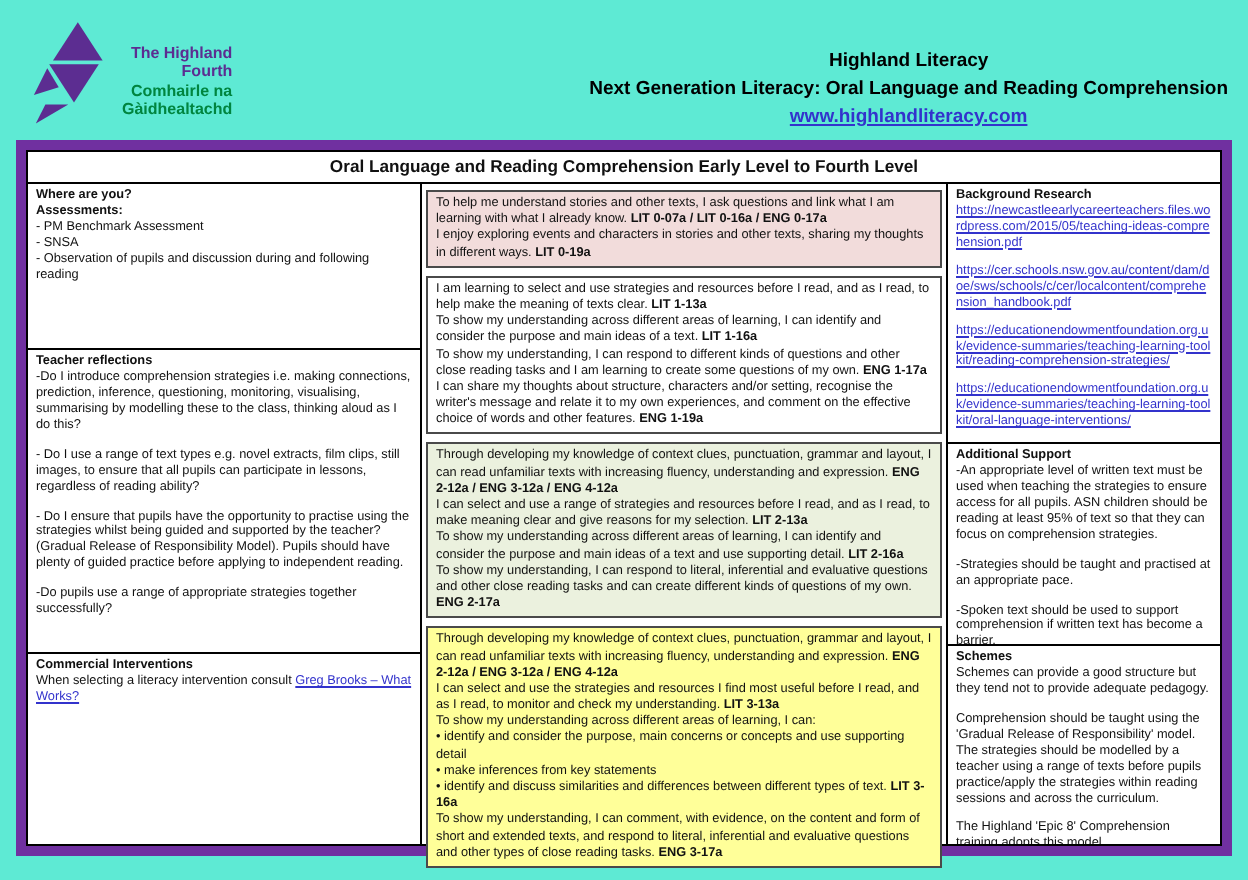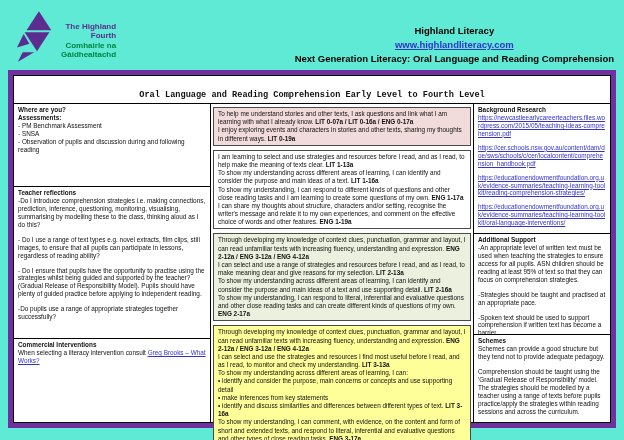--- a/index.html
+++ b/index.html
@@ -12,22 +12,22 @@
   .logo-text{text-align:right;font-weight:bold;font-size:8px;line-height:1.18;margin-top:12px;}
   .logo-text .en{color:var(--logo-purple);}
   .logo-text .gd{color:var(--logo-green);text-align:right;}
   .header-right{position:absolute;right:10px;top:18px;text-align:center;font-weight:bold;
                 font-size:9.5px;line-height:1.45;color:#000;}
   .header-link{color:var(--link);text-decoration:underline;cursor:pointer;}
   
   .doc-table{position:absolute;left:8px;top:70px;width:608px;height:358px;box-sizing:border-box;
              border:5px solid var(--purple);background:#fff;display:flex;flex-direction:column;}
   .doc-inner{flex:1;border:1px solid #000;display:flex;flex-direction:column;min-height:0;}
-  .table-title{font-weight:bold;font-size:8.6px;text-align:center;padding:14px 0 3px 0;
-               border-bottom:1px solid #000;flex:none;font-family:Liberation Mono, monospace;}
+  .table-title{font-weight:bold;font-size:8.6px;text-align:center;padding:2px 0 3px 0;
+               border-bottom:1px solid #000;flex:none;}
   .cols{flex:1;display:flex;min-height:0;}
   .col-left{width:197px;flex:none;border-right:1px solid #000;display:flex;flex-direction:column;box-sizing:border-box;}
   .col-mid{flex:1;display:flex;flex-direction:column;padding:3px 2px;gap:4px;min-width:0;box-sizing:border-box;}
   .col-right{width:137px;flex:none;border-left:1px solid #000;display:flex;flex-direction:column;box-sizing:border-box;}
   .cell{padding:2px 4px;font-size:6.4px;line-height:1.24;box-sizing:border-box;overflow:hidden;}
   .h{font-weight:bold;}
   .cell-where{height:83px;border-bottom:1px solid #000;flex:none;}
   .cell-reflect{height:152px;border-bottom:1px solid #000;flex:none;}
   .cell-commercial{flex:1;}
   .para{margin:0 0 7px 0;}
@@ -62,22 +62,22 @@
       </svg>
       <div class="logo-text">
         <div class="en">The Highland</div>
         <div class="en">Fourth</div>
         <div class="gd">Comhairle na</div>
         <div class="gd">Gàidhealtachd</div>
       </div>
     </div>
     <div class="header-right">
       <div>Highland Literacy</div>
+      <div>Next Generation Literacy: Oral Language and Reading Comprehension</div>
       <div><a class="header-link">www.highlandliteracy.com</a></div>
-      <div>Next Generation Literacy: Oral Language and Reading Comprehension</div>
     </div>
   </div>
 
   <div class="doc-table">
     <div class="doc-inner">
       <div class="table-title">Oral Language and Reading Comprehension Early Level to Fourth Level</div>
       <div class="cols">
 
         <div class="col-left">
           <div class="cell cell-where">

